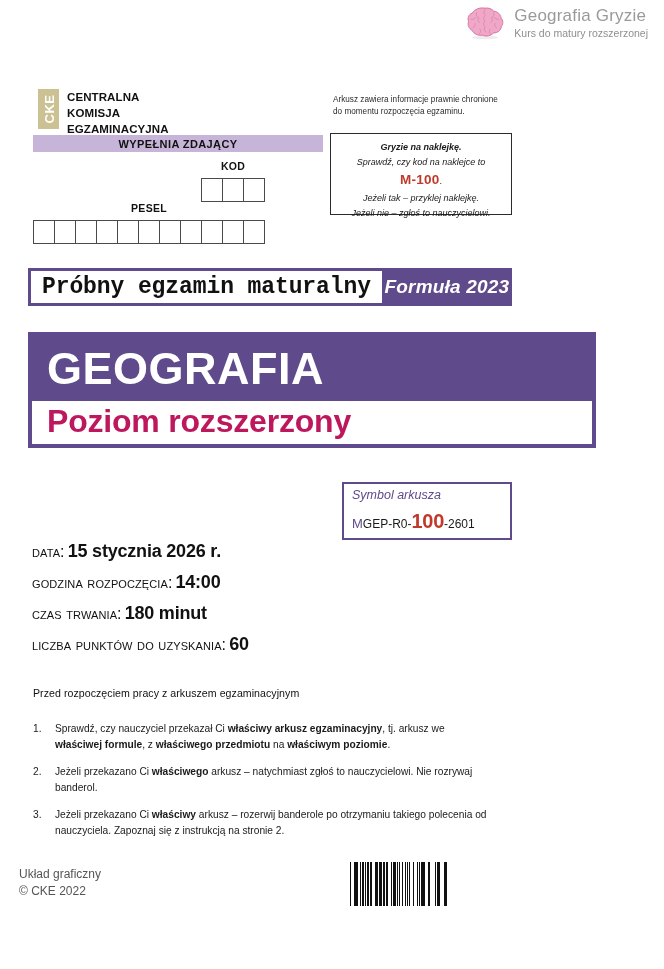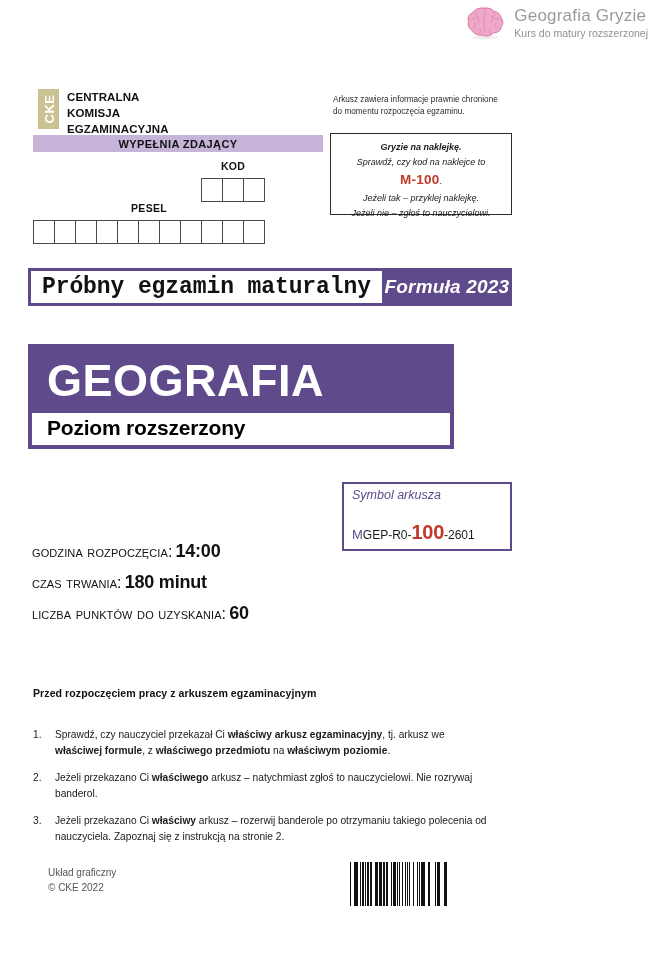--- a/index.html
+++ b/index.html
@@ -201,43 +201,43 @@
     font-style: italic;
     color: #ffffff;
     letter-spacing: .2px;
     white-space: nowrap;
   }
 
   
   .subject {
     position: absolute;
     left: 28px;
-    top: 344px;
-    width: 426px;
+    top: 332px;
+    width: 568px;
     background: #5f4a8b;
     padding: 0 0 4px 0;
     box-sizing: border-box;
   }
   .subject-name {
     font-size: 45px;
     font-weight: bold;
     color: #ffffff;
     letter-spacing: .5px;
     padding: 14px 0 10px 19px;
     line-height: 1;
   }
   .subject-level-wrap {
     background: #ffffff;
     margin: 0 4px;
     padding: 4px 0 6px 15px;
   }
   .subject-level {
-    font-size: 21px;
-    font-weight: bold;
-    color: #000000;
+    font-size: 32px;
+    font-weight: bold;
+    color: #be185d;
     line-height: 1.04;
     letter-spacing: -.2px;
   }
 
   
   .symbol {
     position: absolute;
     left: 342px;
     top: 482px;
     width: 170px;
@@ -250,21 +250,21 @@
     font-size: 12.5px;
     font-style: italic;
     color: #5f4a8b;
     line-height: 1.3;
   }
   .symbol-code {
     font-size: 13px;
     color: #1a1a1a;
     line-height: 1.15;
     white-space: nowrap;
-    margin-top: 18px;
+    margin-top: 7px;
   }
   .symbol-code .m { color: #5f4a8b; font-size: 13px; }
   .symbol-code .big {
     color: #c0392b;
     font-size: 20px;
     font-weight: bold;
     letter-spacing: -.3px;
   }
   .symbol-code .tail { font-size: 12px; }
 
@@ -297,41 +297,41 @@
 
   
   .instr {
     position: absolute;
     left: 33px;
     top: 687px;
     width: 455px;
   }
   .instr-head {
     font-size: 10.6px;
-    font-weight: bold;
-    color: #111;
-    margin-bottom: 28px;
+    font-weight: normal;
+    color: #111;
+    margin-bottom: 22px;
     letter-spacing: .05px;
   }
   .instr-item {
     display: flex;
     margin-bottom: 12px;
     font-size: 10.2px;
     line-height: 1.52;
     color: #1a1a1a;
   }
   .instr-num { width: 22px; flex: none; }
   .instr-text b { font-weight: bold; }
 
   
   .footer-credit {
     position: absolute;
-    left: 48px;
+    left: 19px;
     top: 866px;
-    font-size: 10px;
+    font-size: 12px;
     line-height: 1.45;
     color: #555;
   }
   .barcode {
     position: absolute;
     left: 350px;
     top: 862px;
     width: 163px;
     height: 44px;
     display: flex;
@@ -441,20 +441,23 @@
     </div>
   </div>
 
   <div class="symbol">
     <div class="symbol-label">Symbol arkusza</div>
     <div class="symbol-code"><span class="m">M</span><span class="tail">GEP-R0-</span><span class="big">100</span><span class="tail">-2601</span></div>
   </div>
 
   <div class="meta">
     <div class="meta-line">
+      <span class="meta-key">Data:</span><span class="meta-val">15 stycznia 2026 r.</span>
+    </div>
+    <div class="meta-line">
       <span class="meta-key">Godzina rozpoczęcia:</span><span class="meta-val">14:00</span>
     </div>
     <div class="meta-line">
       <span class="meta-key">Czas trwania:</span><span class="meta-val">180 minut</span>
     </div>
     <div class="meta-line">
       <span class="meta-key">Liczba punktów do uzyskania:</span><span class="meta-val">60</span>
     </div>
   </div>
 

